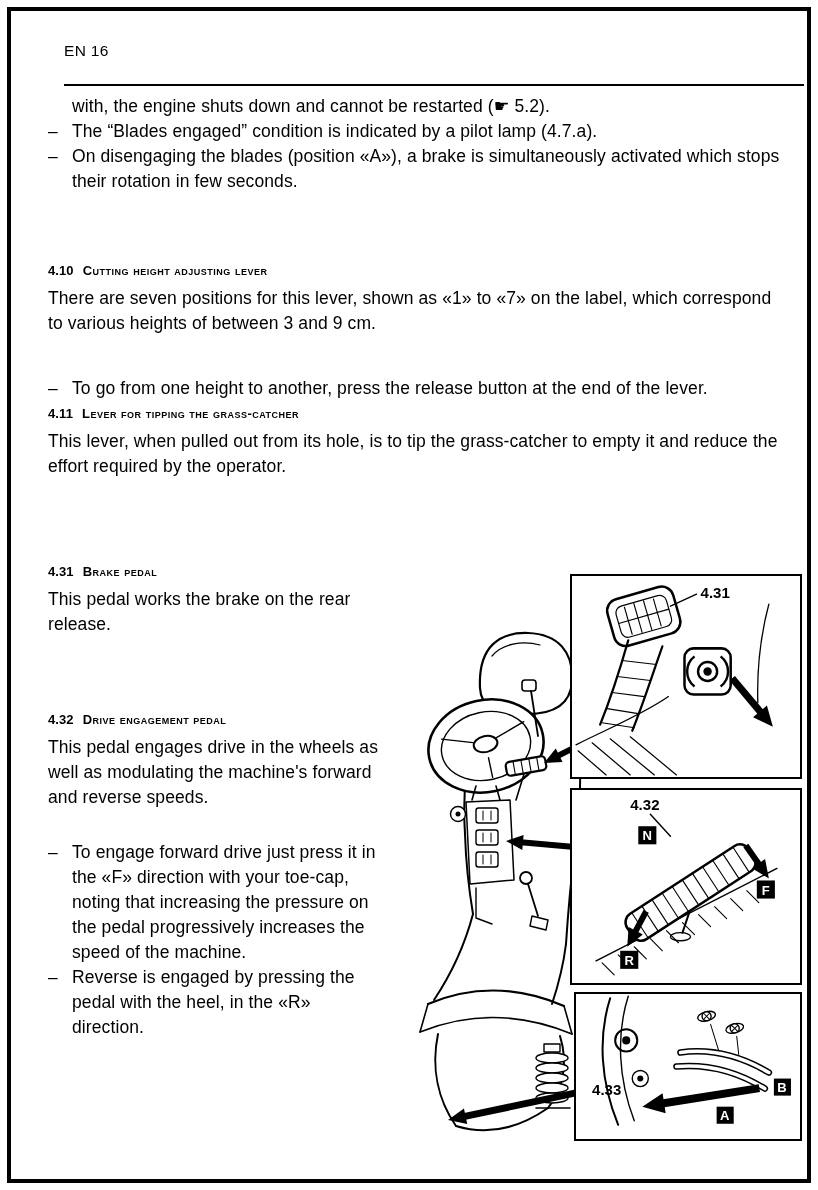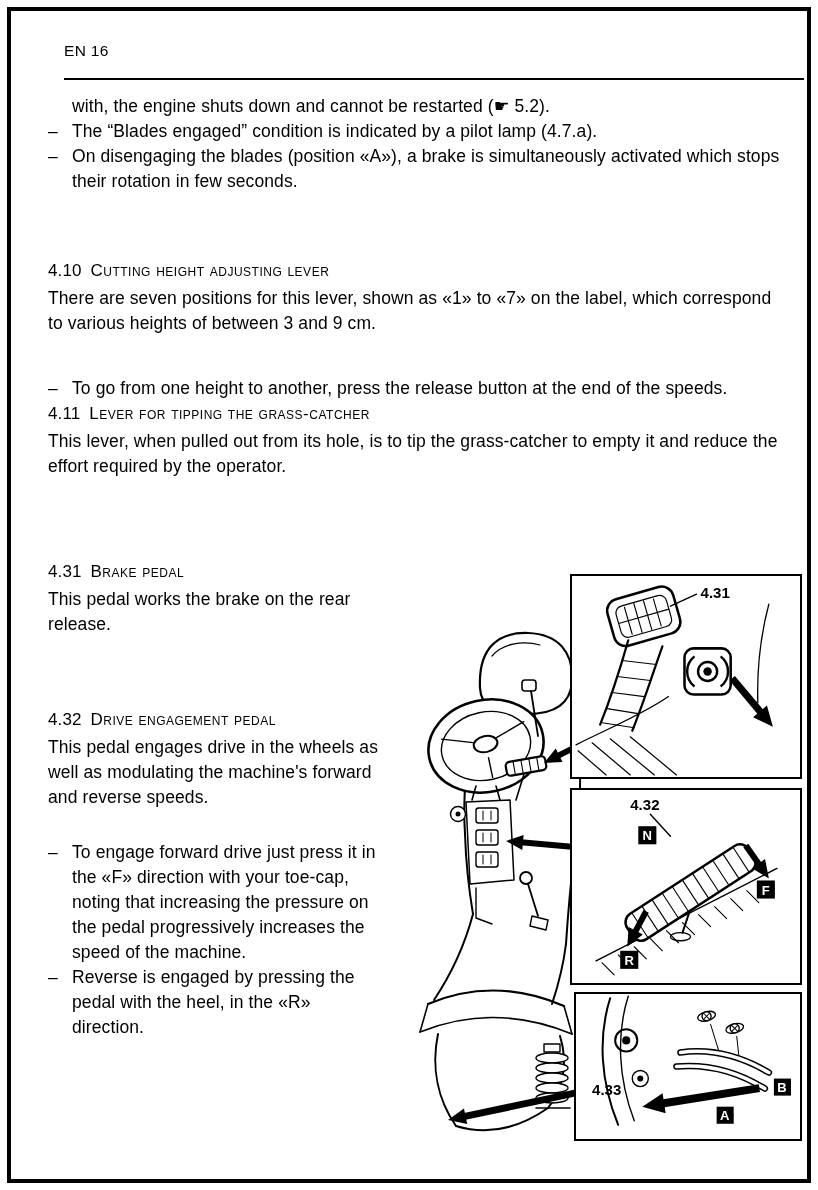--- a/index.html
+++ b/index.html
@@ -3,34 +3,34 @@
 <meta charset="utf-8">
 <style>
   * { margin:0; padding:0; box-sizing:border-box; }
   html,body { background:#ffffff; }
   .page {
     position:relative; width:818px; height:1190px; background:#fff;
     font-family:"Liberation Sans", sans-serif; color:#000; overflow:hidden;
   }
   .frame { position:absolute; left:7px; top:7px; right:7px; bottom:7px; border:4px solid #000; pointer-events:none; }
   .header {
-    position:absolute; left:64px; right:14px; top:42px; padding-bottom:18px;
+    position:absolute; left:64px; right:14px; top:42px; padding-bottom:24px;
     border-bottom:2px solid #000; display:flex; justify-content:space-between; align-items:flex-end;
     font-size:15.5px; letter-spacing:0.3px;
   }
   .header .htitle { font-weight:bold; }
   .content {
     position:absolute; left:48px; top:94px; width:737px; z-index:1;
     font-size:17.5px; line-height:25px; letter-spacing:0.1px;
   }
   .cont-line { padding-left:24px; }
   .bullet { display:flex; }
   .bullet .dash { flex:0 0 24px; width:24px; }
   .bullet .btext { flex:1; }
-  .sec-heading { font-weight:normal; font-size:17px; margin-bottom:3px; }
+  .sec-heading { font-weight:bold; font-size:13px; margin-bottom:3px; }
   .sec-heading .num { margin-right:9px; }
   .sc { font-variant:small-caps; letter-spacing:0.5px; }
   .narrow { width:332px; }
   .s410 { margin-top:64px; }
   .s410 .bullet { margin-top:40px; }
   .s411 { }
   .s431 { margin-top:80px; }
   .s432 { margin-top:70px; }
   .s432 .bullet.first { margin-top:30px; }
   .figure { position:absolute; border:2.5px solid #000; background:#fff; z-index:10; }
@@ -68,21 +68,21 @@
       </div>
     </div>
 
     <div class="sec s410">
       <div class="sec-heading">
         <span class="num">4.10</span><span class="sc">Cutting height adjusting lever</span>
       </div>
       <div>There are seven positions for this lever, shown as «1» to «7» on the label, which correspond to various heights of between 3 and 9 cm.</div>
       <div class="bullet">
         <span class="dash">–</span>
-        <div class="btext">To go from one height to another, press the release button at the end of the speeds.</div>
+        <div class="btext">To go from one height to another, press the release button at the end of the lever.</div>
       </div>
     </div>
 
     <div class="sec s411">
       <div class="sec-heading">
         <span class="num">4.11</span><span class="sc">Lever for tipping the grass-catcher</span>
       </div>
       <div>This lever, when pulled out from its hole, is to tip the grass-catcher to empty it and reduce the effort required by the operator.</div>
     </div>
 

